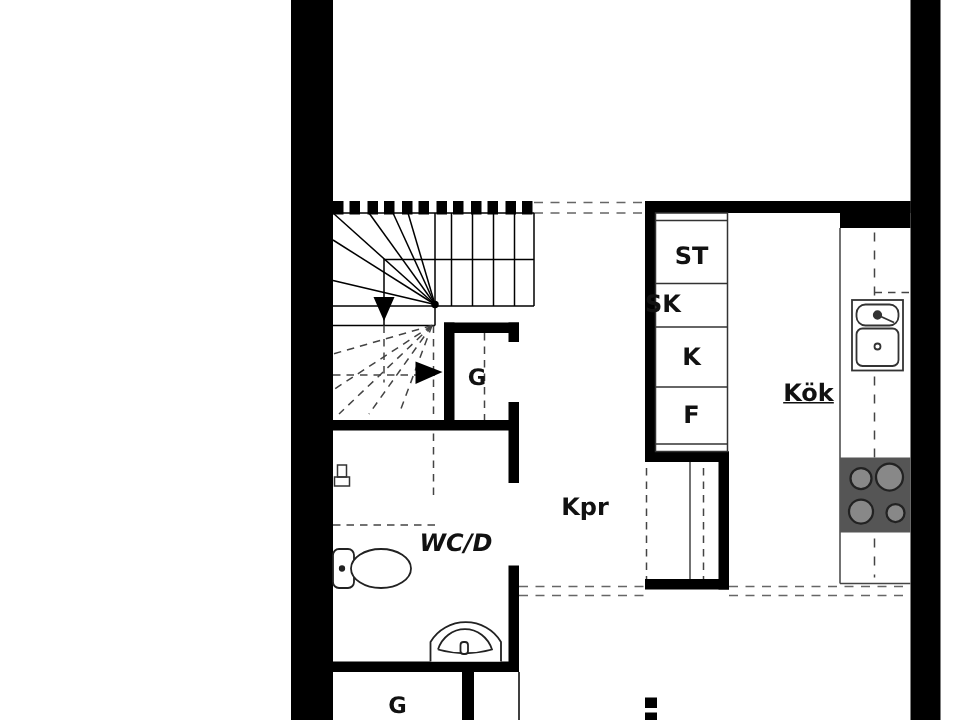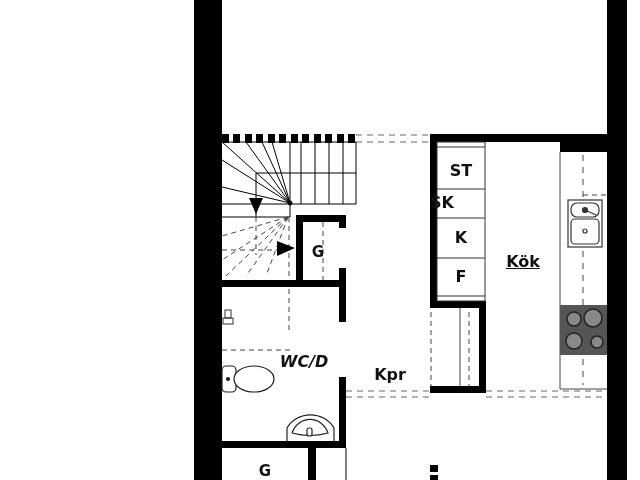--- a/index.html
+++ b/index.html
@@ -149,22 +149,22 @@
     <circle cx="574" cy="319" r="7" fill="#888" stroke="#222" stroke-width="1.5"></circle>
     <circle cx="593" cy="318" r="9" fill="#888" stroke="#222" stroke-width="1.5"></circle>
     <circle cx="574" cy="341" r="8" fill="#888" stroke="#222" stroke-width="1.5"></circle>
     <circle cx="597" cy="342" r="6" fill="#888" stroke="#222" stroke-width="1.5"></circle>
   </g>
 
   <rect x="430" y="465" width="8" height="7" fill="#000"></rect>
   <rect x="430" y="475" width="8" height="5" fill="#000"></rect>
 </svg>
 
-<div class="lbl" style="left:523px;top:262px;text-decoration:underline;">Kök</div>
-<div class="lbl" style="left:390px;top:338px;margin-top:37px;">Kpr</div>
+<div class="lbl" style="left:539px;top:262px;text-decoration:underline;">Kök</div>
+<div class="lbl" style="left:390px;top:338px;">Kpr</div>
 <div class="lbl" style="left:304px;top:362px;font-style:italic;">WC/D</div>
 <div class="lbl small" style="left:318px;top:252px;">G</div>
 <div class="lbl small" style="left:265px;top:471px;">G</div>
 
 <div class="lbl" style="left:461px;top:171px;">ST</div>
 <div class="lbl" style="left:442px;top:203px;">SK</div>
 <div class="lbl" style="left:461px;top:238px;">K</div>
 <div class="lbl" style="left:461px;top:277px;">F</div>
 
 </body></html>

